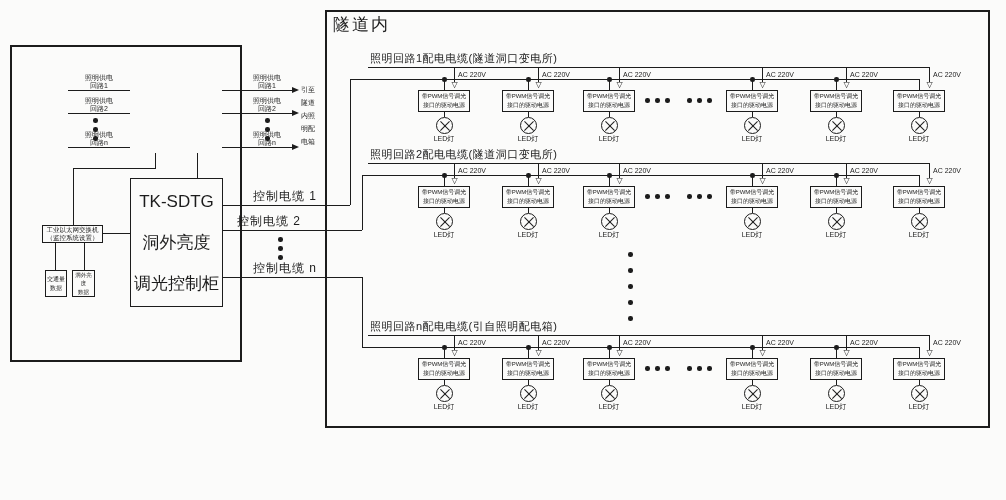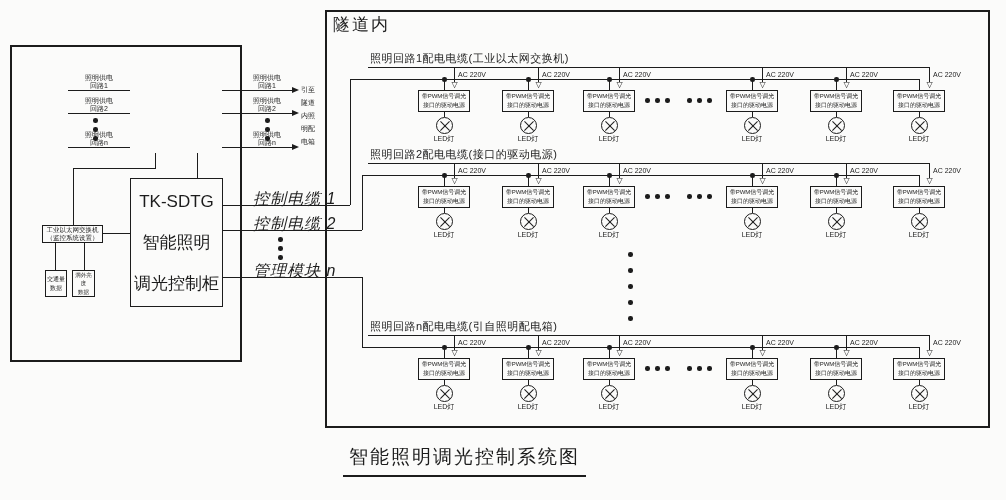--- a/index.html
+++ b/index.html
@@ -9,21 +9,21 @@
   .box{position:absolute;border:1.5px solid var(--ln);background:transparent;box-sizing:border-box;}
   .box2{position:absolute;border:2px solid var(--ln);background:transparent;box-sizing:border-box;}
   .hl{position:absolute;height:1.4px;background:var(--ln);}
   .vl{position:absolute;width:1.4px;background:var(--ln);}
   .dot{position:absolute;width:4.5px;height:4.5px;background:var(--ln);border-radius:50%;}
   .lbl{position:absolute;white-space:pre-line;line-height:1.15;}
   .ctr{display:flex;align-items:center;justify-content:center;text-align:center;}
   .feed{font-size:7px;width:54px;text-align:center;}
   .dest{font-size:7px;line-height:13px;text-align:center;}
   .big-title{font-size:19px;letter-spacing:3px;font-weight:500;}
-  .cable-lbl{font-size:16px;letter-spacing:1px;white-space:nowrap;font-style:italic;}
+  .cable-lbl{font-size:12px;letter-spacing:1px;white-space:nowrap;}
   .row-label{font-size:11px;letter-spacing:0.5px;white-space:nowrap;}
   .ac{font-size:7px;white-space:nowrap;}
   .led{font-size:7px;width:40px;text-align:center;}
   .driver-box{position:absolute;width:52px;height:22px;border:1.5px solid var(--ln);box-sizing:border-box;
               font-size:6px;line-height:1.55;text-align:center;white-space:pre-line;padding-top:1px;background:#fbfbfa;}
   .lamp{position:absolute;width:15px;height:15px;border:1.4px solid var(--ln);border-radius:50%;background:#fbfbfa;}
   .lamp::before,.lamp::after{content:"";position:absolute;left:50%;top:50%;width:13px;height:1.2px;background:var(--ln);}
   .lamp::before{transform:translate(-50%,-50%) rotate(45deg);}
   .lamp::after{transform:translate(-50%,-50%) rotate(-45deg);}
   .tri{position:absolute;width:9px;font-size:8px;line-height:8px;text-align:center;}
@@ -73,56 +73,56 @@
 内照
 明配
 电箱</div>
 
   <div class="vl" style="left:155px;top:153px;height:15px;"></div>
   <div class="hl" style="left:73px;top:168px;width:83px;"></div>
   <div class="vl" style="left:73px;top:168px;height:57px;"></div>
   <div class="vl" style="left:197px;top:153px;height:25px;"></div>
 
   <div class="box" style="left:130px;top:178px;width:93px;height:129px;font-size:17px;line-height:41px;text-align:center;white-space:pre-line;padding-top:2px;">TK-SDTG
-智能照明
+洞外亮度
 调光控制柜</div>
 
   <div class="box ctr" style="left:42px;top:225px;width:61px;height:18px;font-size:6.5px;line-height:1.3;white-space:pre-line;">工业以太网交换机
 （监控系统设置）</div>
   <div class="hl" style="left:103px;top:233px;width:27px;"></div>
   <div class="vl" style="left:55px;top:243px;height:27px;"></div>
   <div class="vl" style="left:84px;top:243px;height:27px;"></div>
 
   <div class="box ctr" style="left:45px;top:270px;width:22px;height:27px;font-size:6px;line-height:1.5;white-space:pre-line;">交通量
 数据</div>
   <div class="box ctr" style="left:72px;top:270px;width:23px;height:27px;font-size:5.5px;line-height:1.5;white-space:pre-line;">洞外亮度
 数据</div>
 
 
   <div class="hl" style="left:223px;top:205px;width:127px;"></div>
   <div class="hl" style="left:223px;top:230px;width:139px;"></div>
   <div class="hl" style="left:223px;top:277px;width:139px;"></div>
   <div class="lbl cable-lbl" style="left:253px;top:190px;">控制电缆 1</div>
-  <div class="lbl cable-lbl" style="left:253px;top:215px;">控制电缆 2</div>
-  <div class="lbl cable-lbl" style="left:253px;top:262px;">管理模块 n</div>
+  <div class="lbl cable-lbl" style="left:237px;top:215px;">控制电缆 2</div>
+  <div class="lbl cable-lbl" style="left:253px;top:262px;">控制电缆 n</div>
   <div class="dot" style="left:278px;top:237px;"></div>
   <div class="dot" style="left:278px;top:246px;"></div>
   <div class="dot" style="left:278px;top:255px;"></div>
 
   <div class="vl" style="left:350px;top:79px;height:126px;"></div>
   <div class="vl" style="left:362px;top:175px;height:55px;"></div>
   <div class="vl" style="left:362px;top:277px;height:70px;"></div>
 
   <div class="box2" style="left:325px;top:10px;width:665px;height:418px;"></div>
   <div class="lbl" style="left:333px;top:15px;font-size:17px;letter-spacing:2px;">隧道内</div>
 
   <div id="tunnel-rows">
       <div class="hl" style="left: 368px; top: 67px; width: 562px;"></div>
       <div class="hl" style="left: 350px; top: 79px; width: 569px;"></div>
-      <div class="lbl row-label" style="left: 370px; top: 52px;">照明回路1配电电缆(工业以太网交换机)</div>
+      <div class="lbl row-label" style="left: 370px; top: 52px;">照明回路1配电电缆(隧道洞口变电所)</div>
       <div class="vl" style="left: 444px; top: 79px; height: 11px;"></div>
       <div class="dot" style="left: 442px; top: 77px;"></div>
       <div class="vl" style="left: 454px; top: 67px; height: 15px;"></div>
       <div class="tri" style="left: 450px; top: 81px;">▽</div>
       <div class="lbl ac" style="left: 458px; top: 71px;">AC 220V</div>
       <div class="driver-box" style="left: 418px; top: 90px;">带PWM信号调光
 接口的驱动电源</div>
       <div class="vl" style="left: 444px; top: 112px; height: 5px;"></div>
       <div class="lamp" style="left: 436px; top: 117px;"></div>
       <div class="lbl led" style="left: 424px; top: 135px;">LED灯</div>
@@ -176,21 +176,21 @@
       <div class="lamp" style="left: 911px; top: 117px;"></div>
       <div class="lbl led" style="left: 899px; top: 135px;">LED灯</div>
       <div class="dot" style="left: 645px; top: 98px;"></div>
       <div class="dot" style="left: 655px; top: 98px;"></div>
       <div class="dot" style="left: 665px; top: 98px;"></div>
       <div class="dot" style="left: 687px; top: 98px;"></div>
       <div class="dot" style="left: 697px; top: 98px;"></div>
       <div class="dot" style="left: 707px; top: 98px;"></div>
       <div class="hl" style="left: 368px; top: 163px; width: 562px;"></div>
       <div class="hl" style="left: 362px; top: 175px; width: 557px;"></div>
-      <div class="lbl row-label" style="left: 370px; top: 148px;">照明回路2配电电缆(接口的驱动电源)</div>
+      <div class="lbl row-label" style="left: 370px; top: 148px;">照明回路2配电电缆(隧道洞口变电所)</div>
       <div class="vl" style="left: 444px; top: 175px; height: 11px;"></div>
       <div class="dot" style="left: 442px; top: 173px;"></div>
       <div class="vl" style="left: 454px; top: 163px; height: 15px;"></div>
       <div class="tri" style="left: 450px; top: 177px;">▽</div>
       <div class="lbl ac" style="left: 458px; top: 167px;">AC 220V</div>
       <div class="driver-box" style="left: 418px; top: 186px;">带PWM信号调光
 接口的驱动电源</div>
       <div class="vl" style="left: 444px; top: 208px; height: 5px;"></div>
       <div class="lamp" style="left: 436px; top: 213px;"></div>
       <div class="lbl led" style="left: 424px; top: 231px;">LED灯</div>
@@ -318,14 +318,13 @@
       <div class="dot" style="left: 697px; top: 366px;"></div>
       <div class="dot" style="left: 707px; top: 366px;"></div>
     </div>
 
   <div class="dot" style="left:628px;top:252px;"></div>
   <div class="dot" style="left:628px;top:268px;"></div>
   <div class="dot" style="left:628px;top:284px;"></div>
   <div class="dot" style="left:628px;top:300px;"></div>
   <div class="dot" style="left:628px;top:316px;"></div>
 
-  <div class="caption" style="left:343px;top:444px;">智能照明调光控制系统图</div>
 </div>
 
 </body></html>

